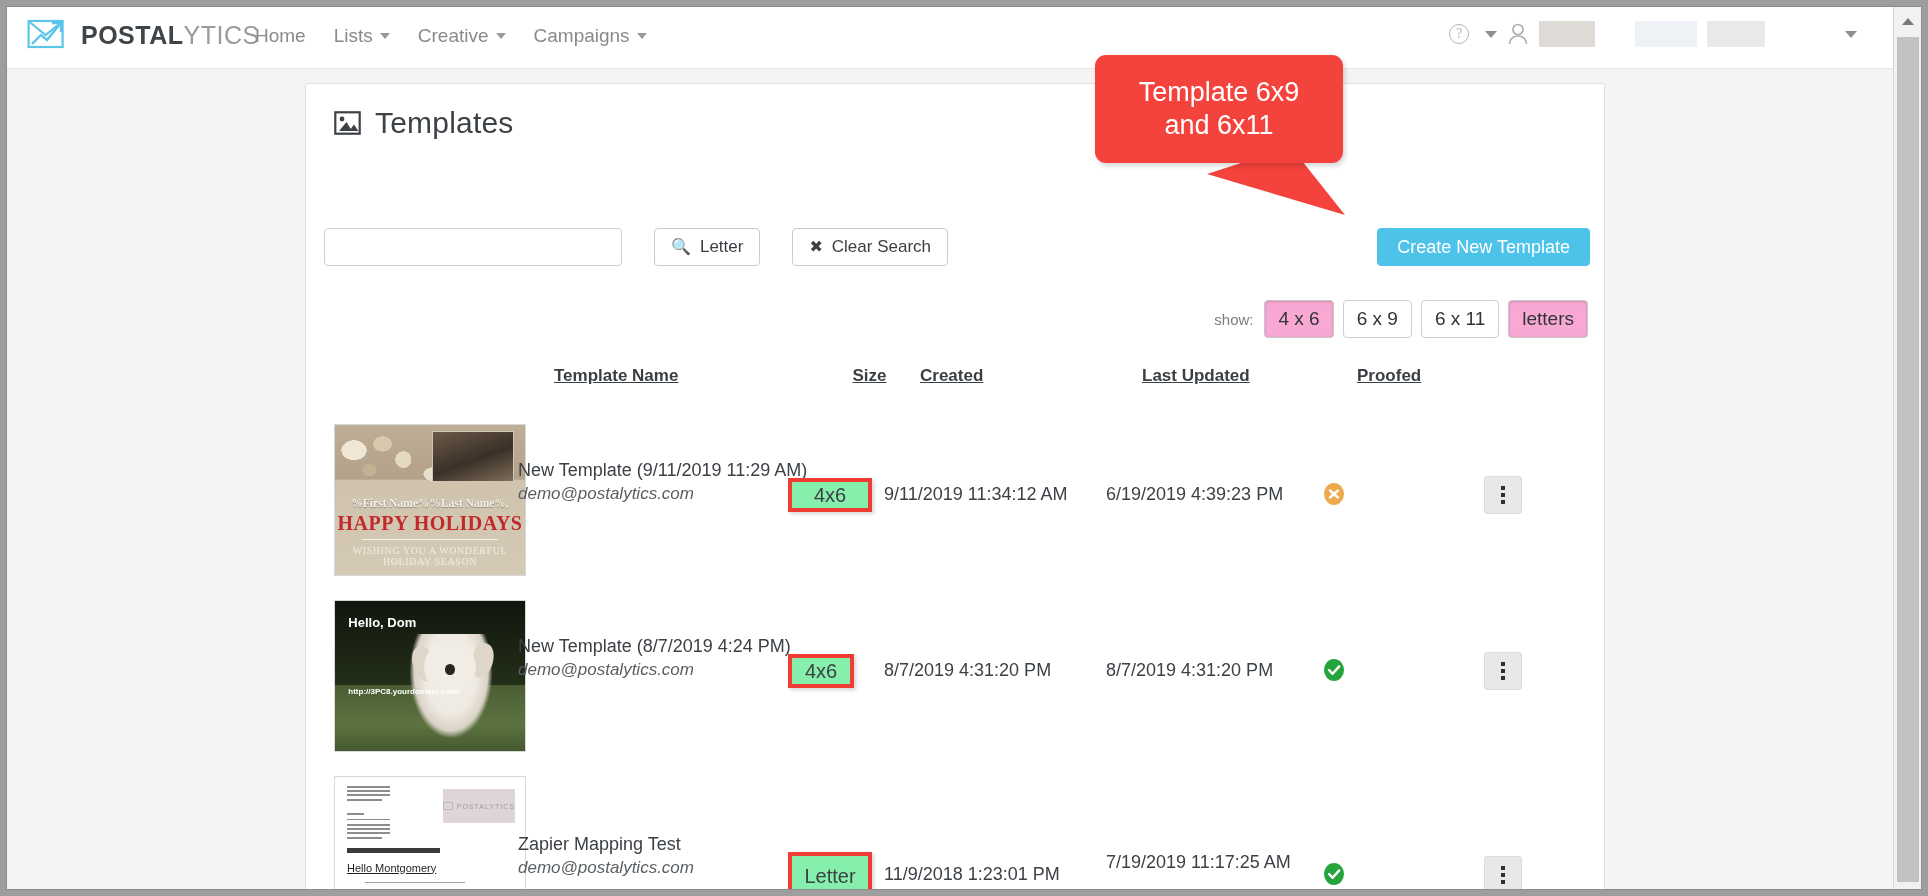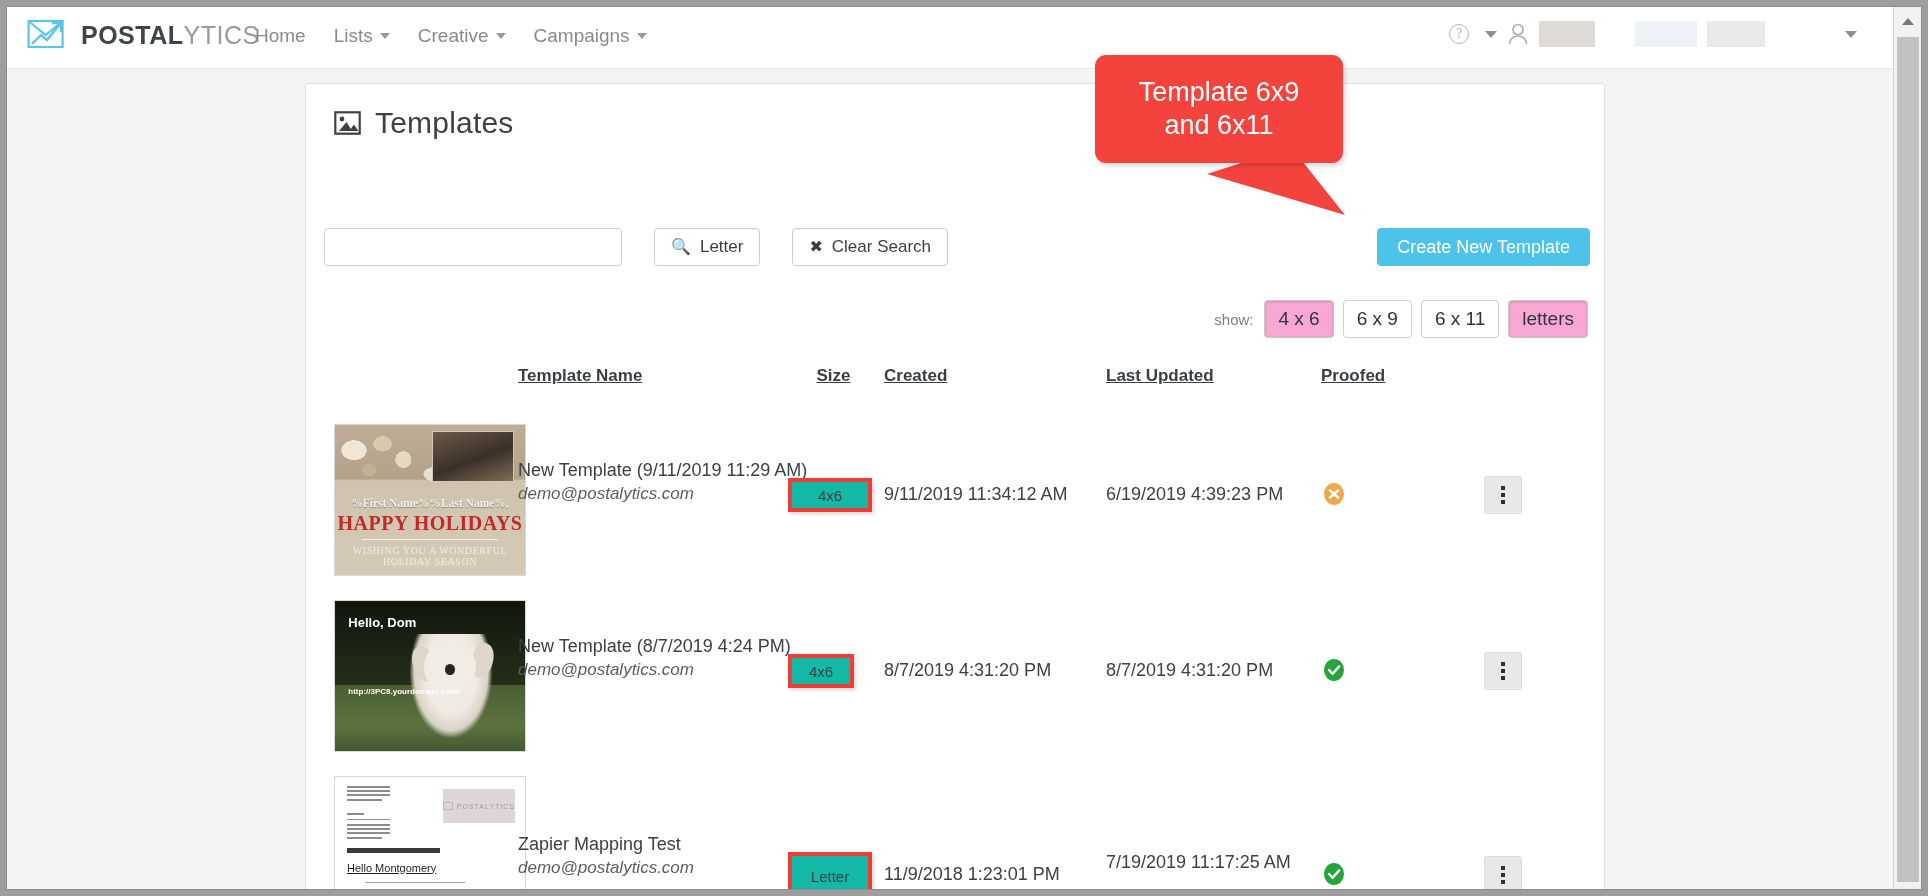--- a/index.html
+++ b/index.html
@@ -141,21 +141,21 @@
     box-shadow: inset 0 1px 3px rgba(0,0,0,.16);
   }
 
   
   #tbl { position: absolute; left: 0; top: 282px; width: 1300px; }
   .thead, .trow { position: relative; width: 1300px; }
   .thead { height: 36px; }
   .th {
     position: absolute; top: 0;
     font-size: 17px; font-weight: 700; color: #3a3f43;
-    text-decoration: underline; cursor: pointer; white-space: nowrap;
+    text-decoration: underline; cursor: pointer; white-space: nowrap; margin-left: 36px;
   }
   .c-name  { left: 212px; width: 270px; }
   .c-size  { left: 480px; width: 95px; text-align: center; }
   .c-crt   { left: 578px; width: 220px; }
   .c-upd   { left: 800px; width: 220px; }
   .c-prf   { left: 1015px; width: 110px; }
 
   .trow { border-bottom: 0; }
   .cell {
     position: absolute; font-size: 18px; color: #3c4146; white-space: nowrap;
@@ -163,23 +163,23 @@
   .tname { font-size: 18px; color: #3c4146; }
   .temail { font-size: 17px; color: #5a5f63; font-style: italic; margin-top: 24px; }
 
   .thumb {
     position: absolute; left: 28px;
     border: 1px solid #d8d8d8; overflow: hidden; background: #fff;
   }
 
   .sizebox {
     position: absolute;
-    border: 4px solid #ef3c34; background: #14b8a6;
+    border: 4px solid #ef3c34; background: #86efac;
     display: flex; align-items: center; justify-content: center;
-    font-size: 15px; color: #3c4146;
+    font-size: 20px; color: #3c4146;
     box-shadow: 2px 2px 4px rgba(0,0,0,.17);
   }
   .status { position: absolute; width: 22px; height: 24px; }
 
   .kebab {
     position: absolute; width: 38px; height: 38px;
     background: #e8e8e8; border: 1px solid #dcdcdc; border-radius: 3px;
     display: flex; flex-direction: column; align-items: center;
     justify-content: center; gap: 3px; cursor: pointer;
   }

